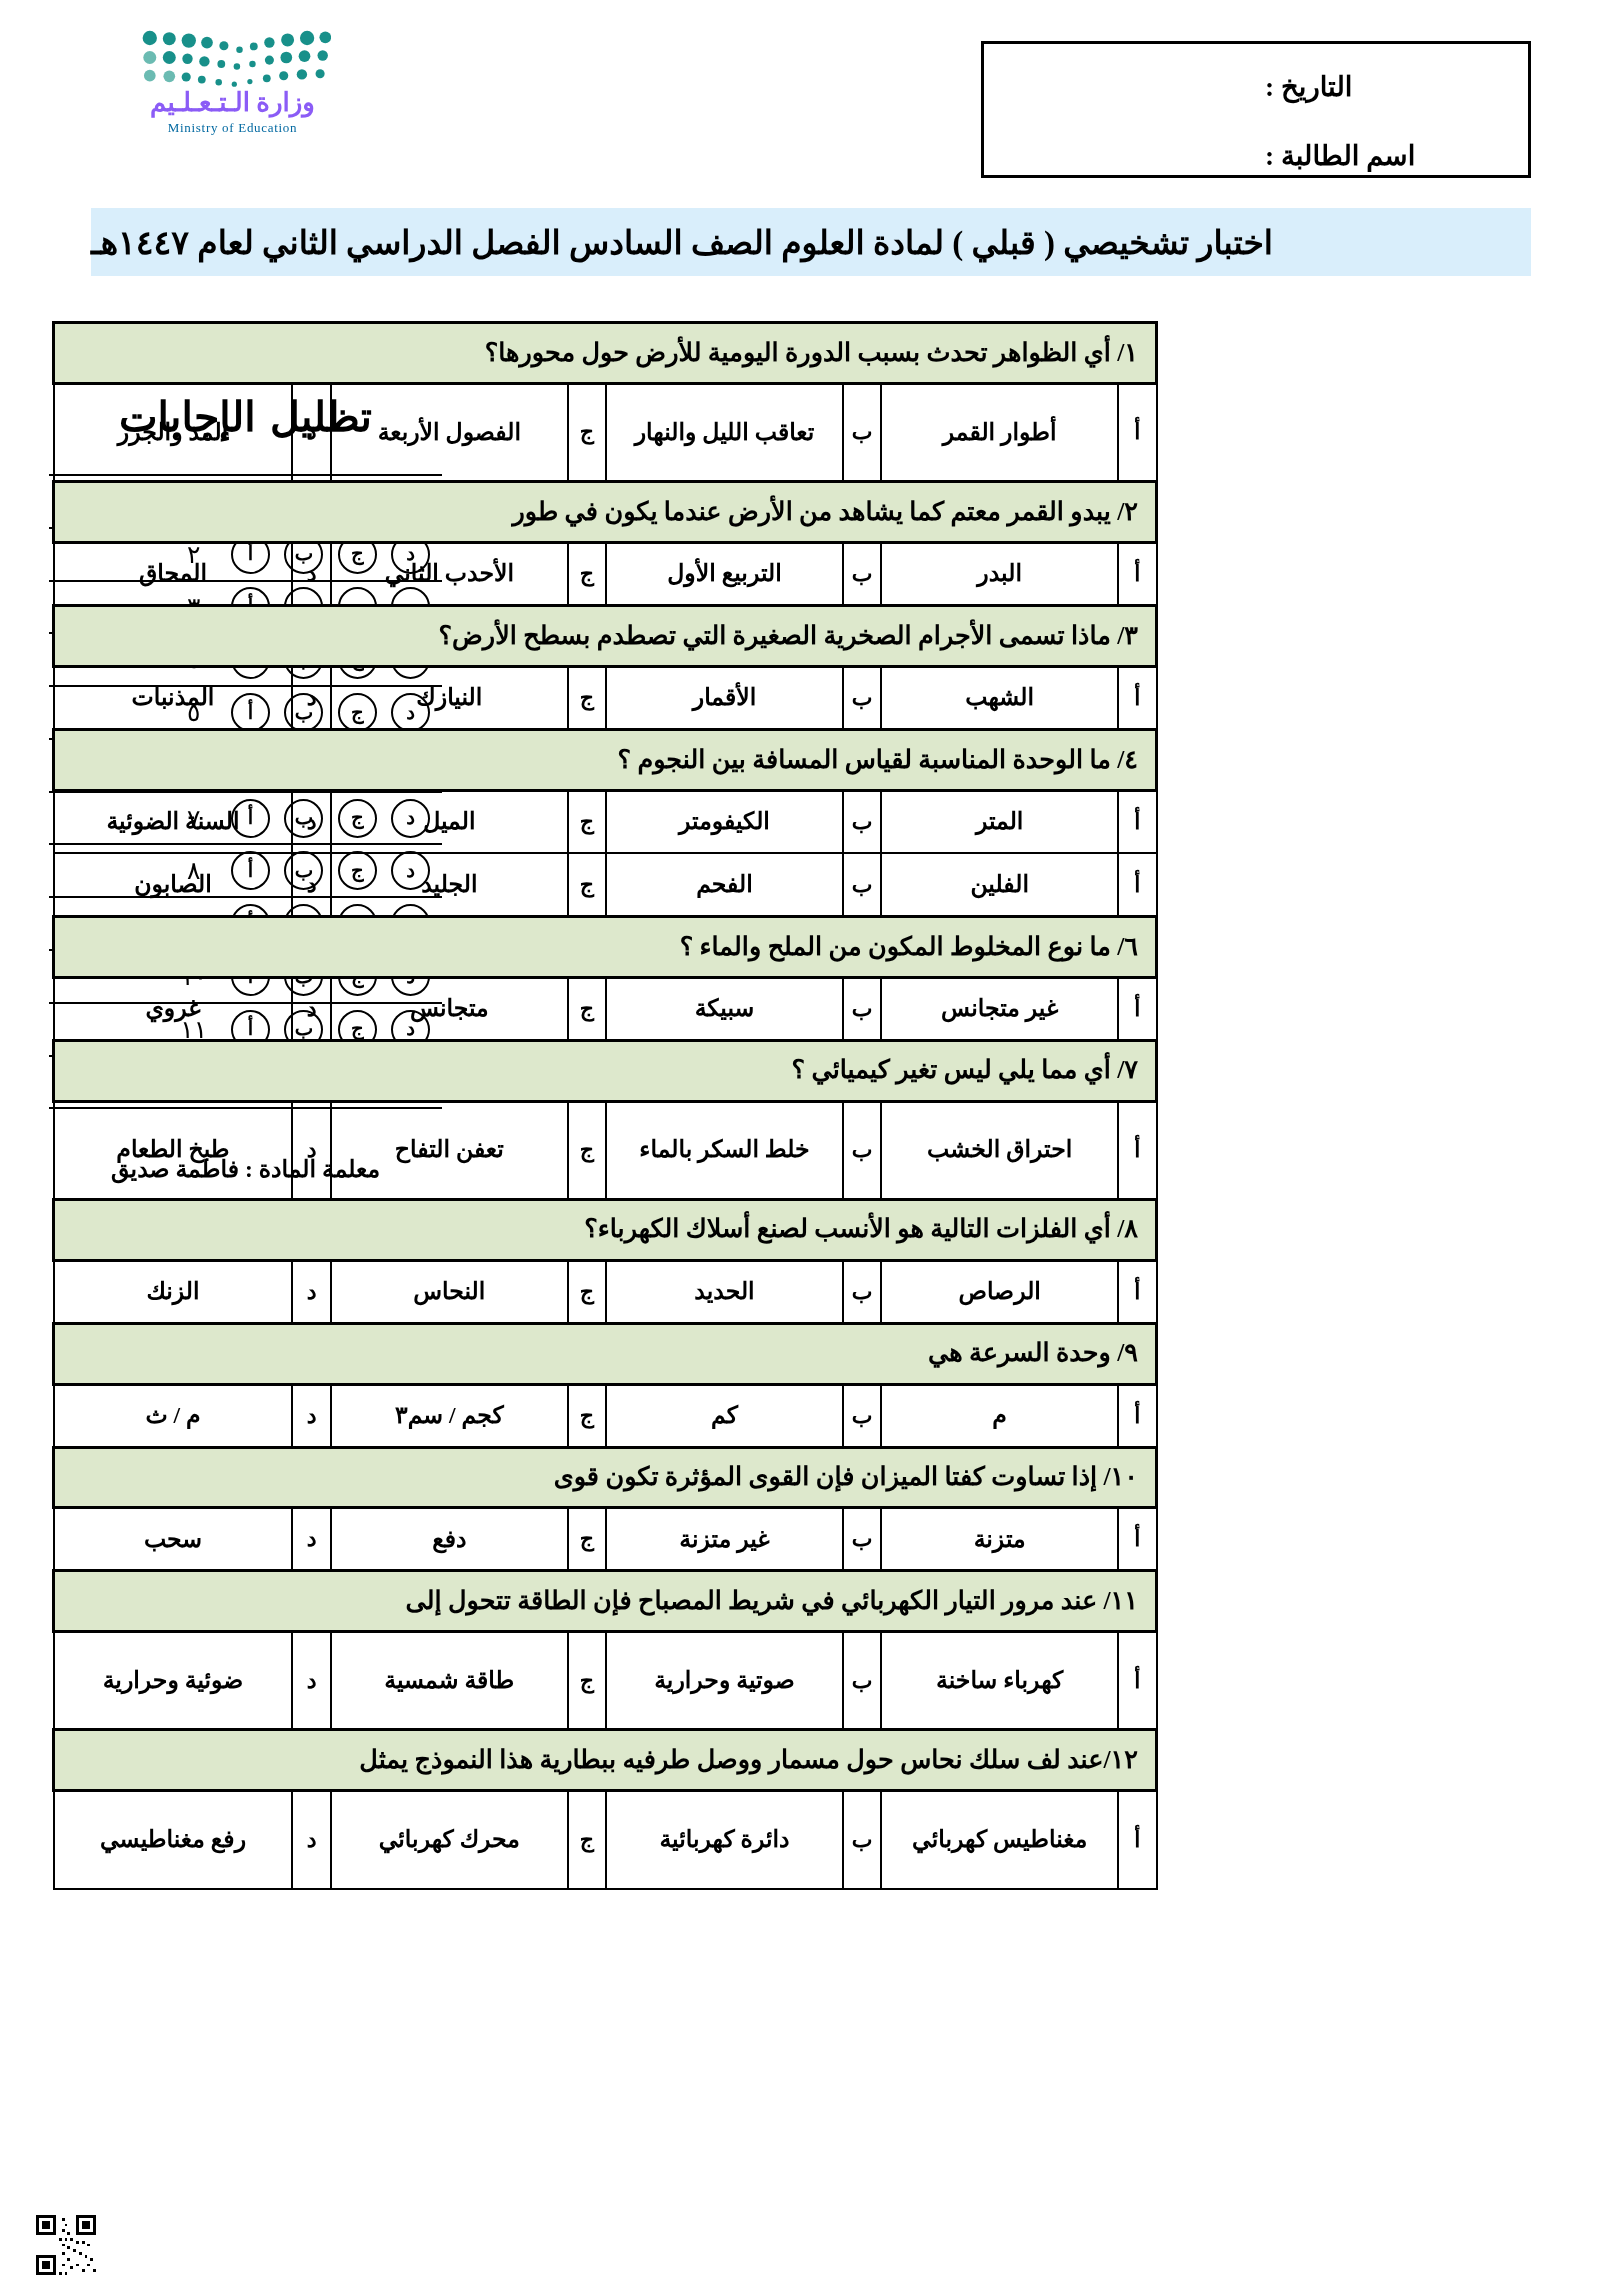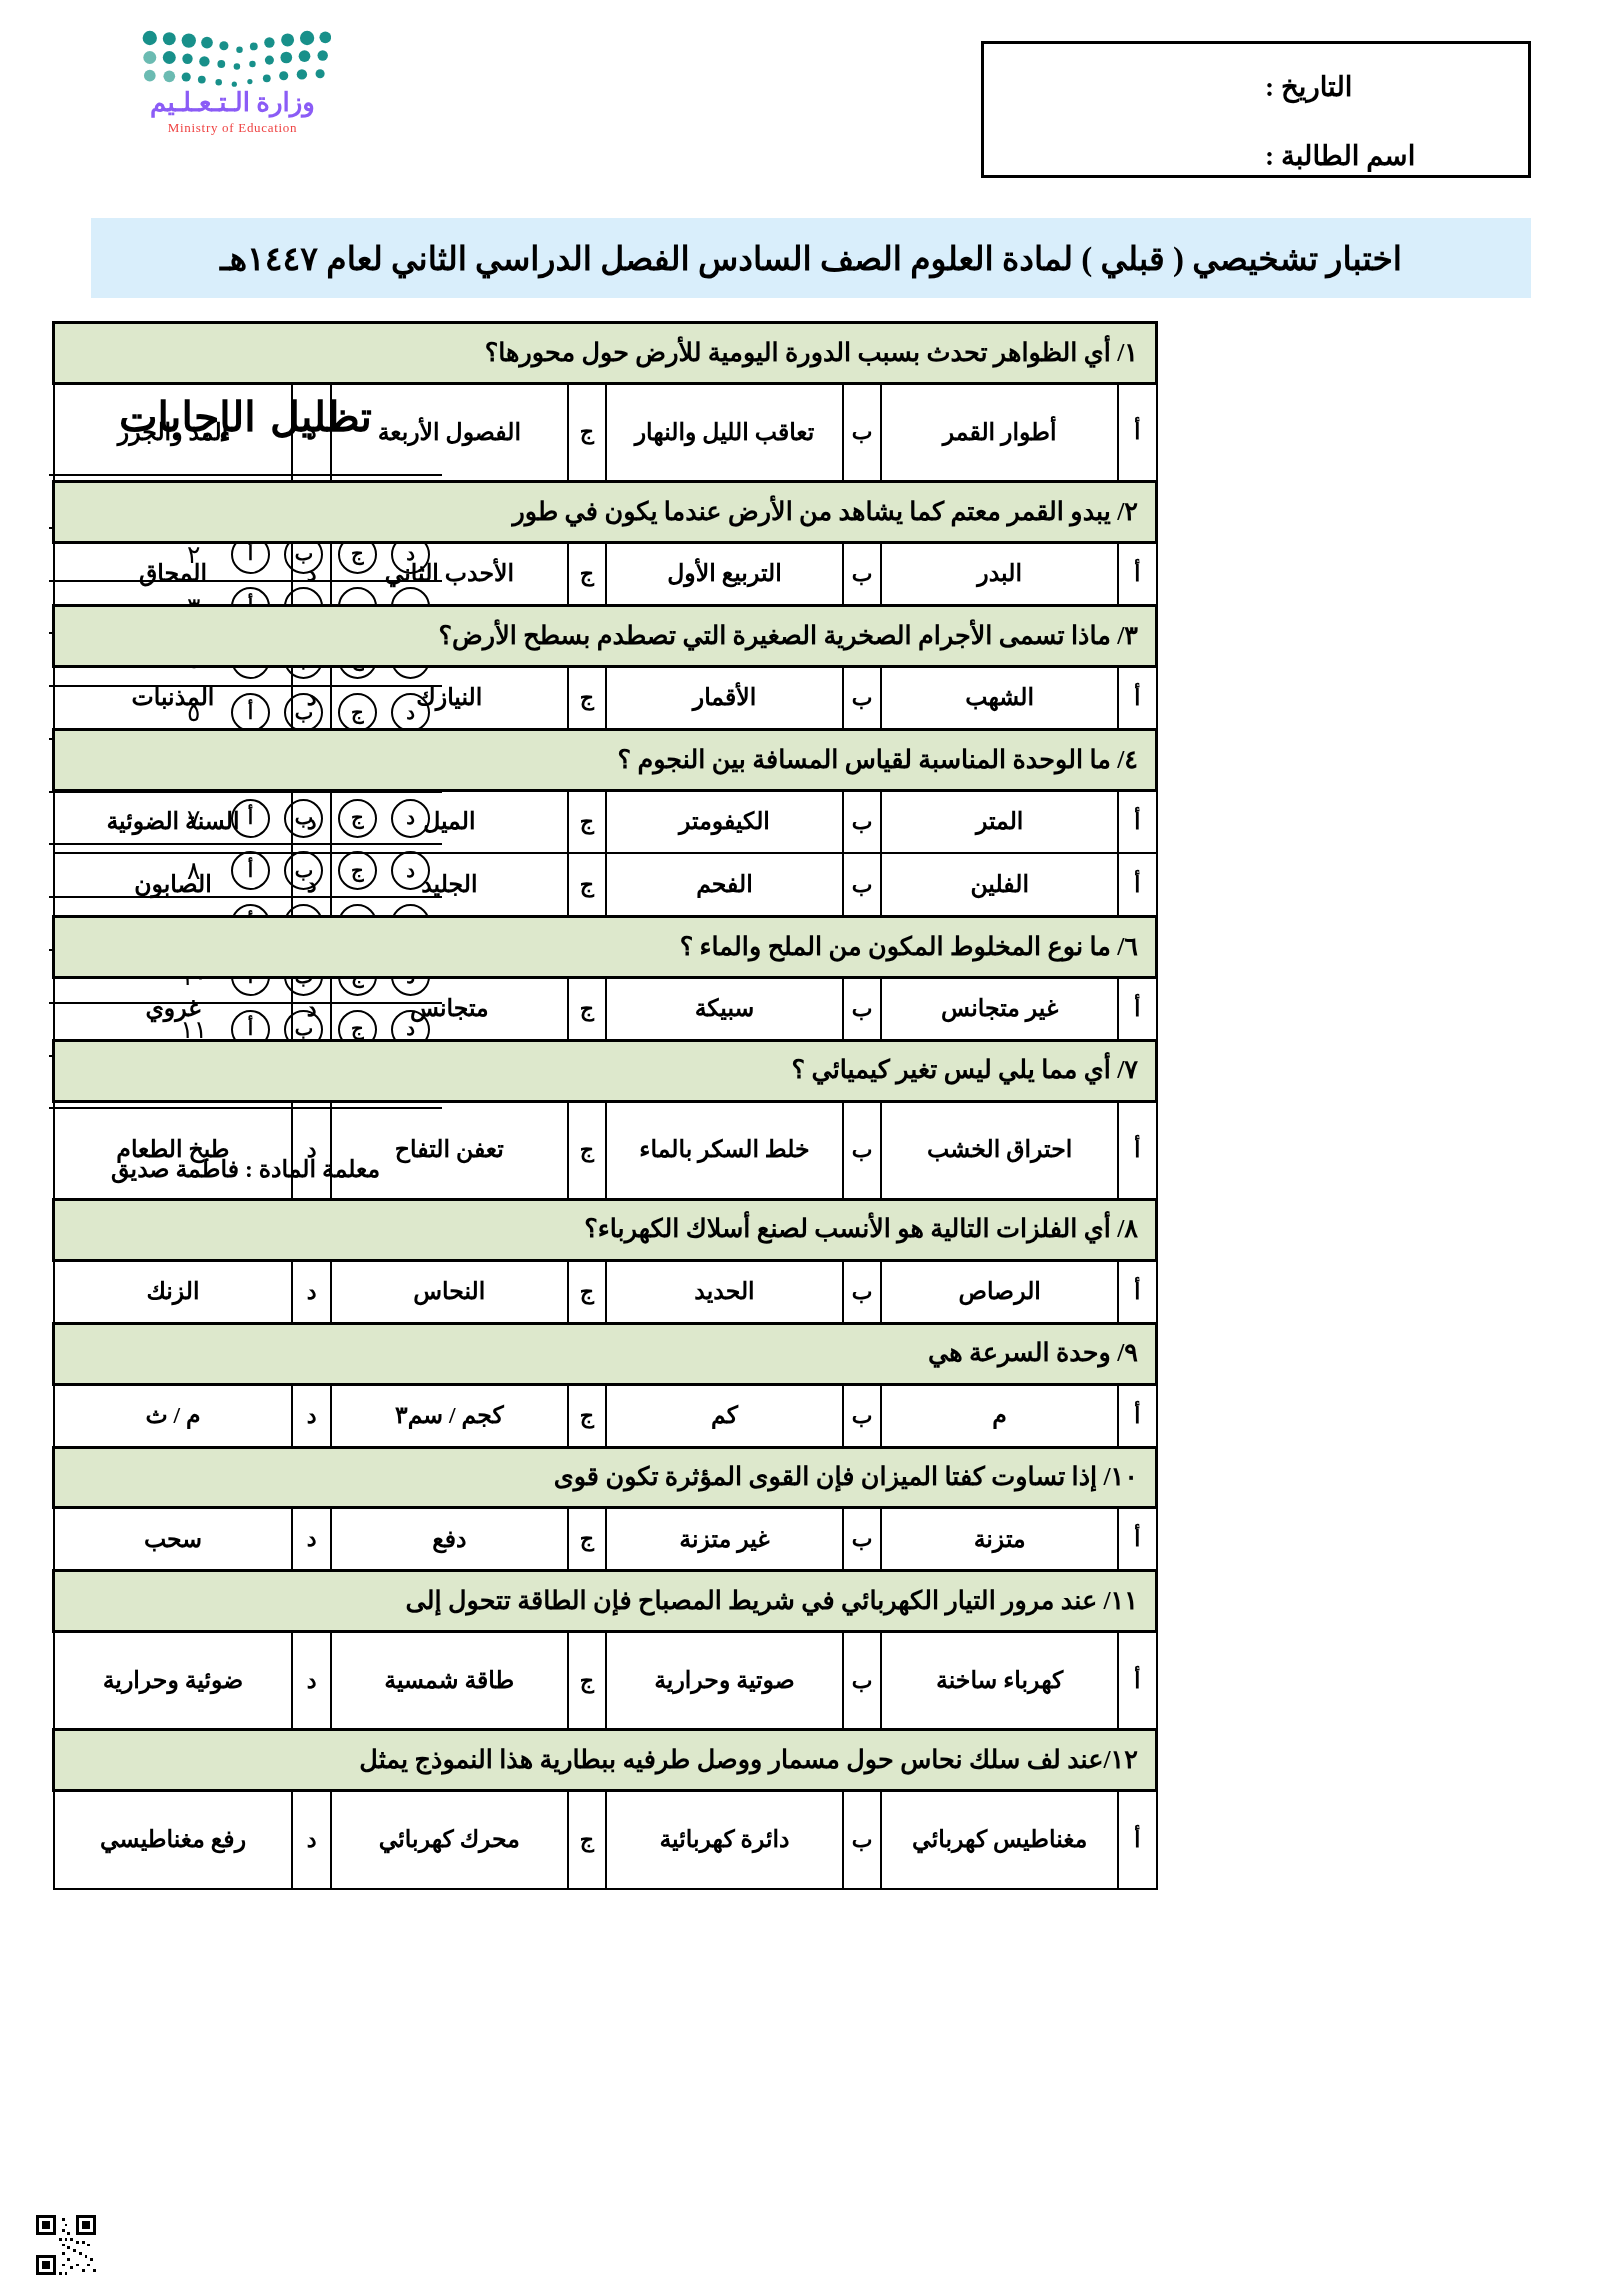--- a/index.html
+++ b/index.html
@@ -62,37 +62,37 @@
   .logo-dots { width: 196px; height: 65px; display: block; margin: 0 auto; }
   .logo-ar {
     font-size: 26px;
     color: #8b5cf6;
     letter-spacing: 1.3px;
     font-weight: bold;
     margin-top: -2.6px;
   }
   .logo-en {
     font-size: 13px;
-    color: #ef4444;
+    color: #0369a1;
     letter-spacing: 0.7px;
     direction: ltr;
     margin-top: 1.3px;
   }
 
   
   .title-banner {
     position: absolute;
-    top: 218px;
+    top: 208px;
     right: 92px;
     width: 1440px;
-    height: 80px;
+    height: 68px;
     background: #d9eefb;
     display: flex;
     align-items: center;
-    justify-content: center;
+    justify-content: flex-end;
   }
   .title-banner span {
     font-size: 33px;
     font-weight: bold;
     white-space: nowrap;
   }
 
   
   .answer-panel {
     position: absolute;

